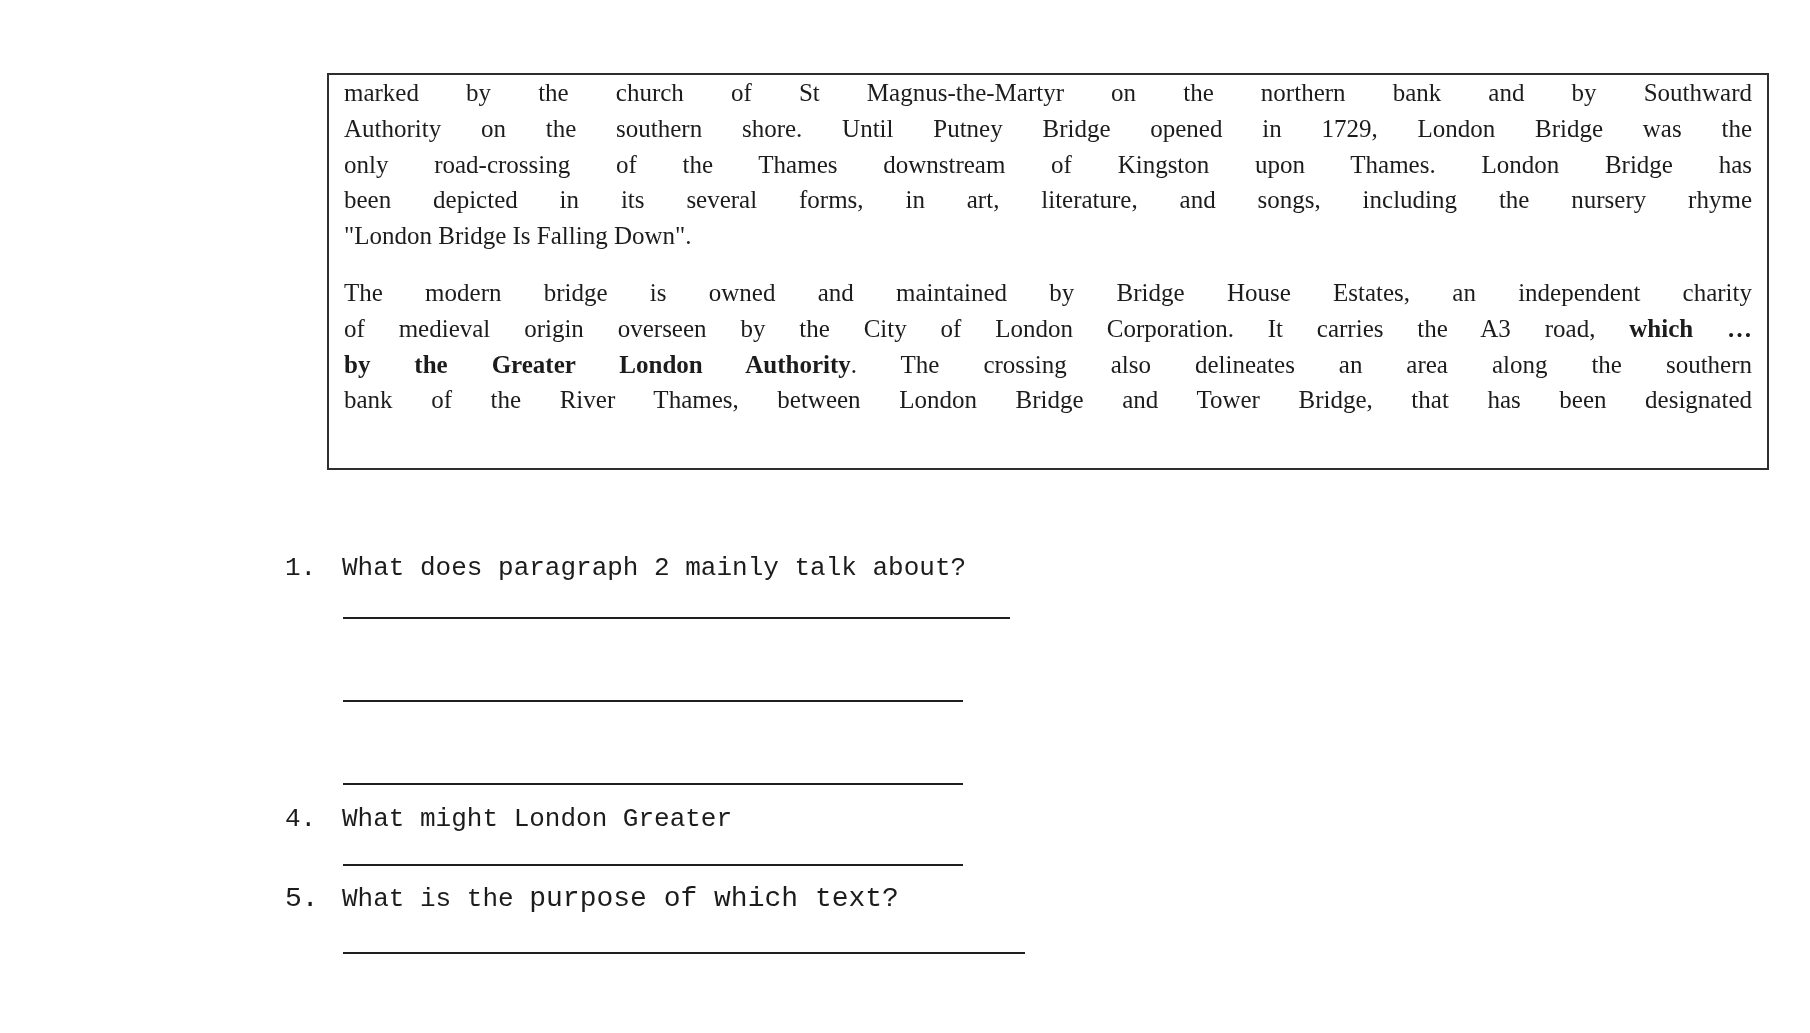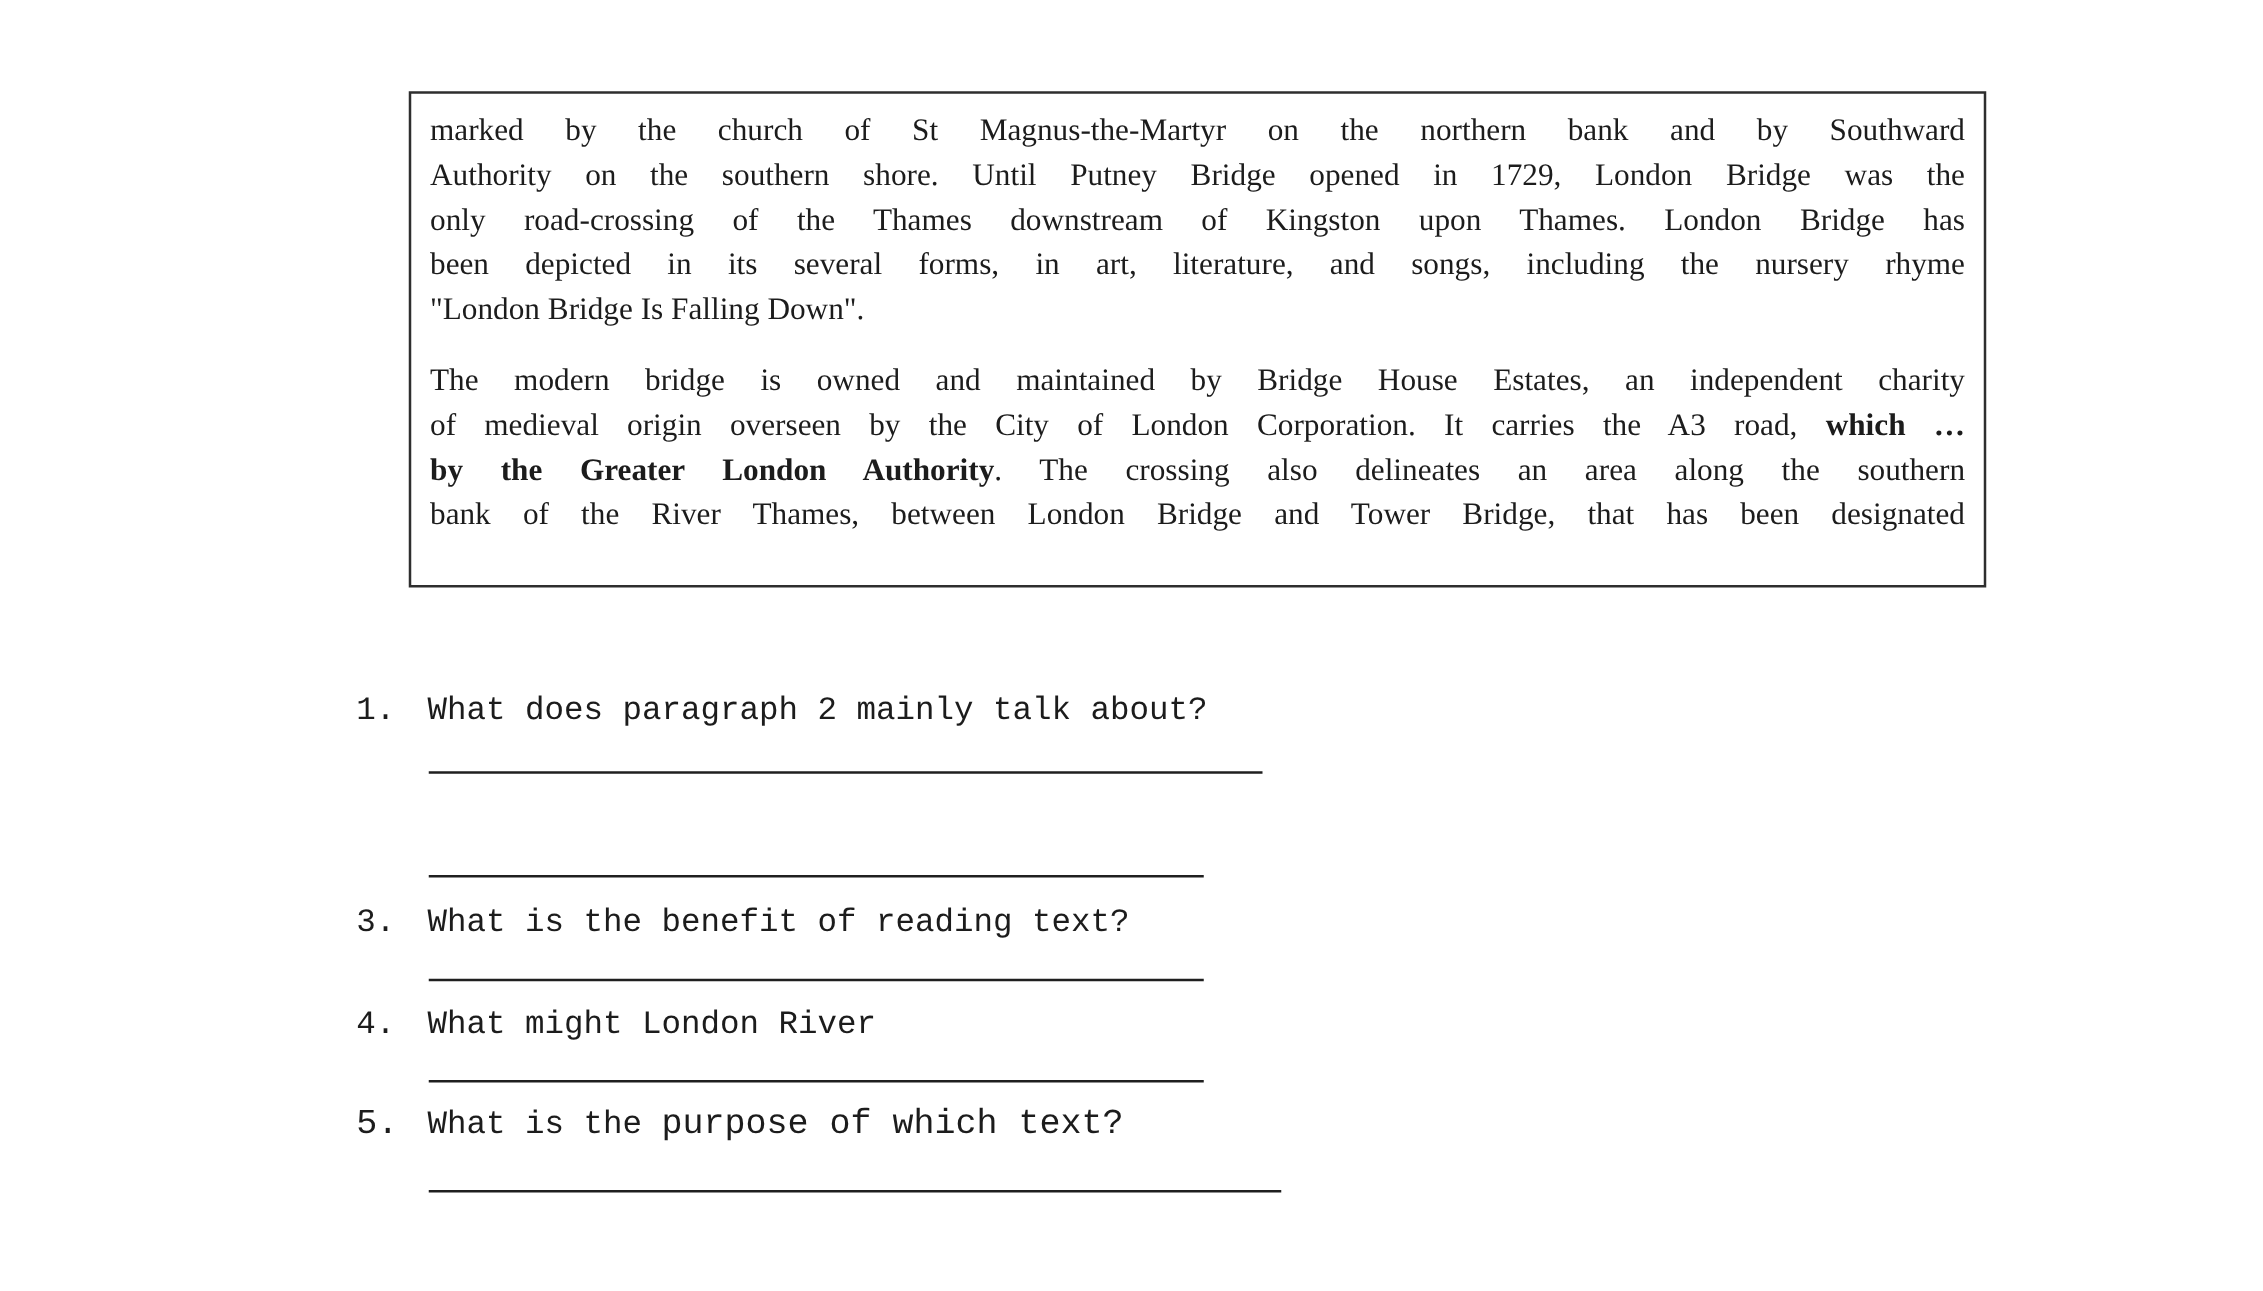--- a/index.html
+++ b/index.html
@@ -17,25 +17,25 @@
   }
   .page {
     position: absolute;
     inset: 0;
   }
   
   .passage-box {
     position: absolute;
     left: 327px;
     top: 73px;
-    width: 1262px;
+    width: 1442px;
     height: 397px;
     border: 2px solid #2e2e2e;
     box-sizing: border-box;
-    padding: 12px 15px 0 15px;
+    padding: 0 15px 0 15px;
   }
   .para + .para {
     margin-top: 21px;
   }
   .p-line {
     font-size: 25px;
     line-height: 35.8px;
     text-align: justify;
     text-align-last: justify;
     white-space: normal;
@@ -105,27 +105,24 @@
       </div>
     </div>
 
   <div class="question q1">
     <span class="q-num">1.</span><span class="q-text">What does paragraph 2 mainly talk about?</span>
   </div>
   <div class="answer-line a1"></div>
 
   <div class="answer-line a2"></div>
 
-  <div class="question q3">
-    <span class="q-num">3.</span><span class="q-text">What is the benefit of reading text?</span>
-  </div>
   <div class="answer-line a3"></div>
 
   <div class="question q4">
-    <span class="q-num">4.</span><span class="q-text">What might London River</span>
+    <span class="q-num">4.</span><span class="q-text">What might London Greater</span>
   </div>
   <div class="answer-line a4"></div>
 
   <div class="question q5">
     <span class="q-num">5.</span><span class="q-text q-part1">What is the </span><span class="q-text q-part2">purpose of which text?</span>
   </div>
   <div class="answer-line a5"></div>
 
 </div>
 

